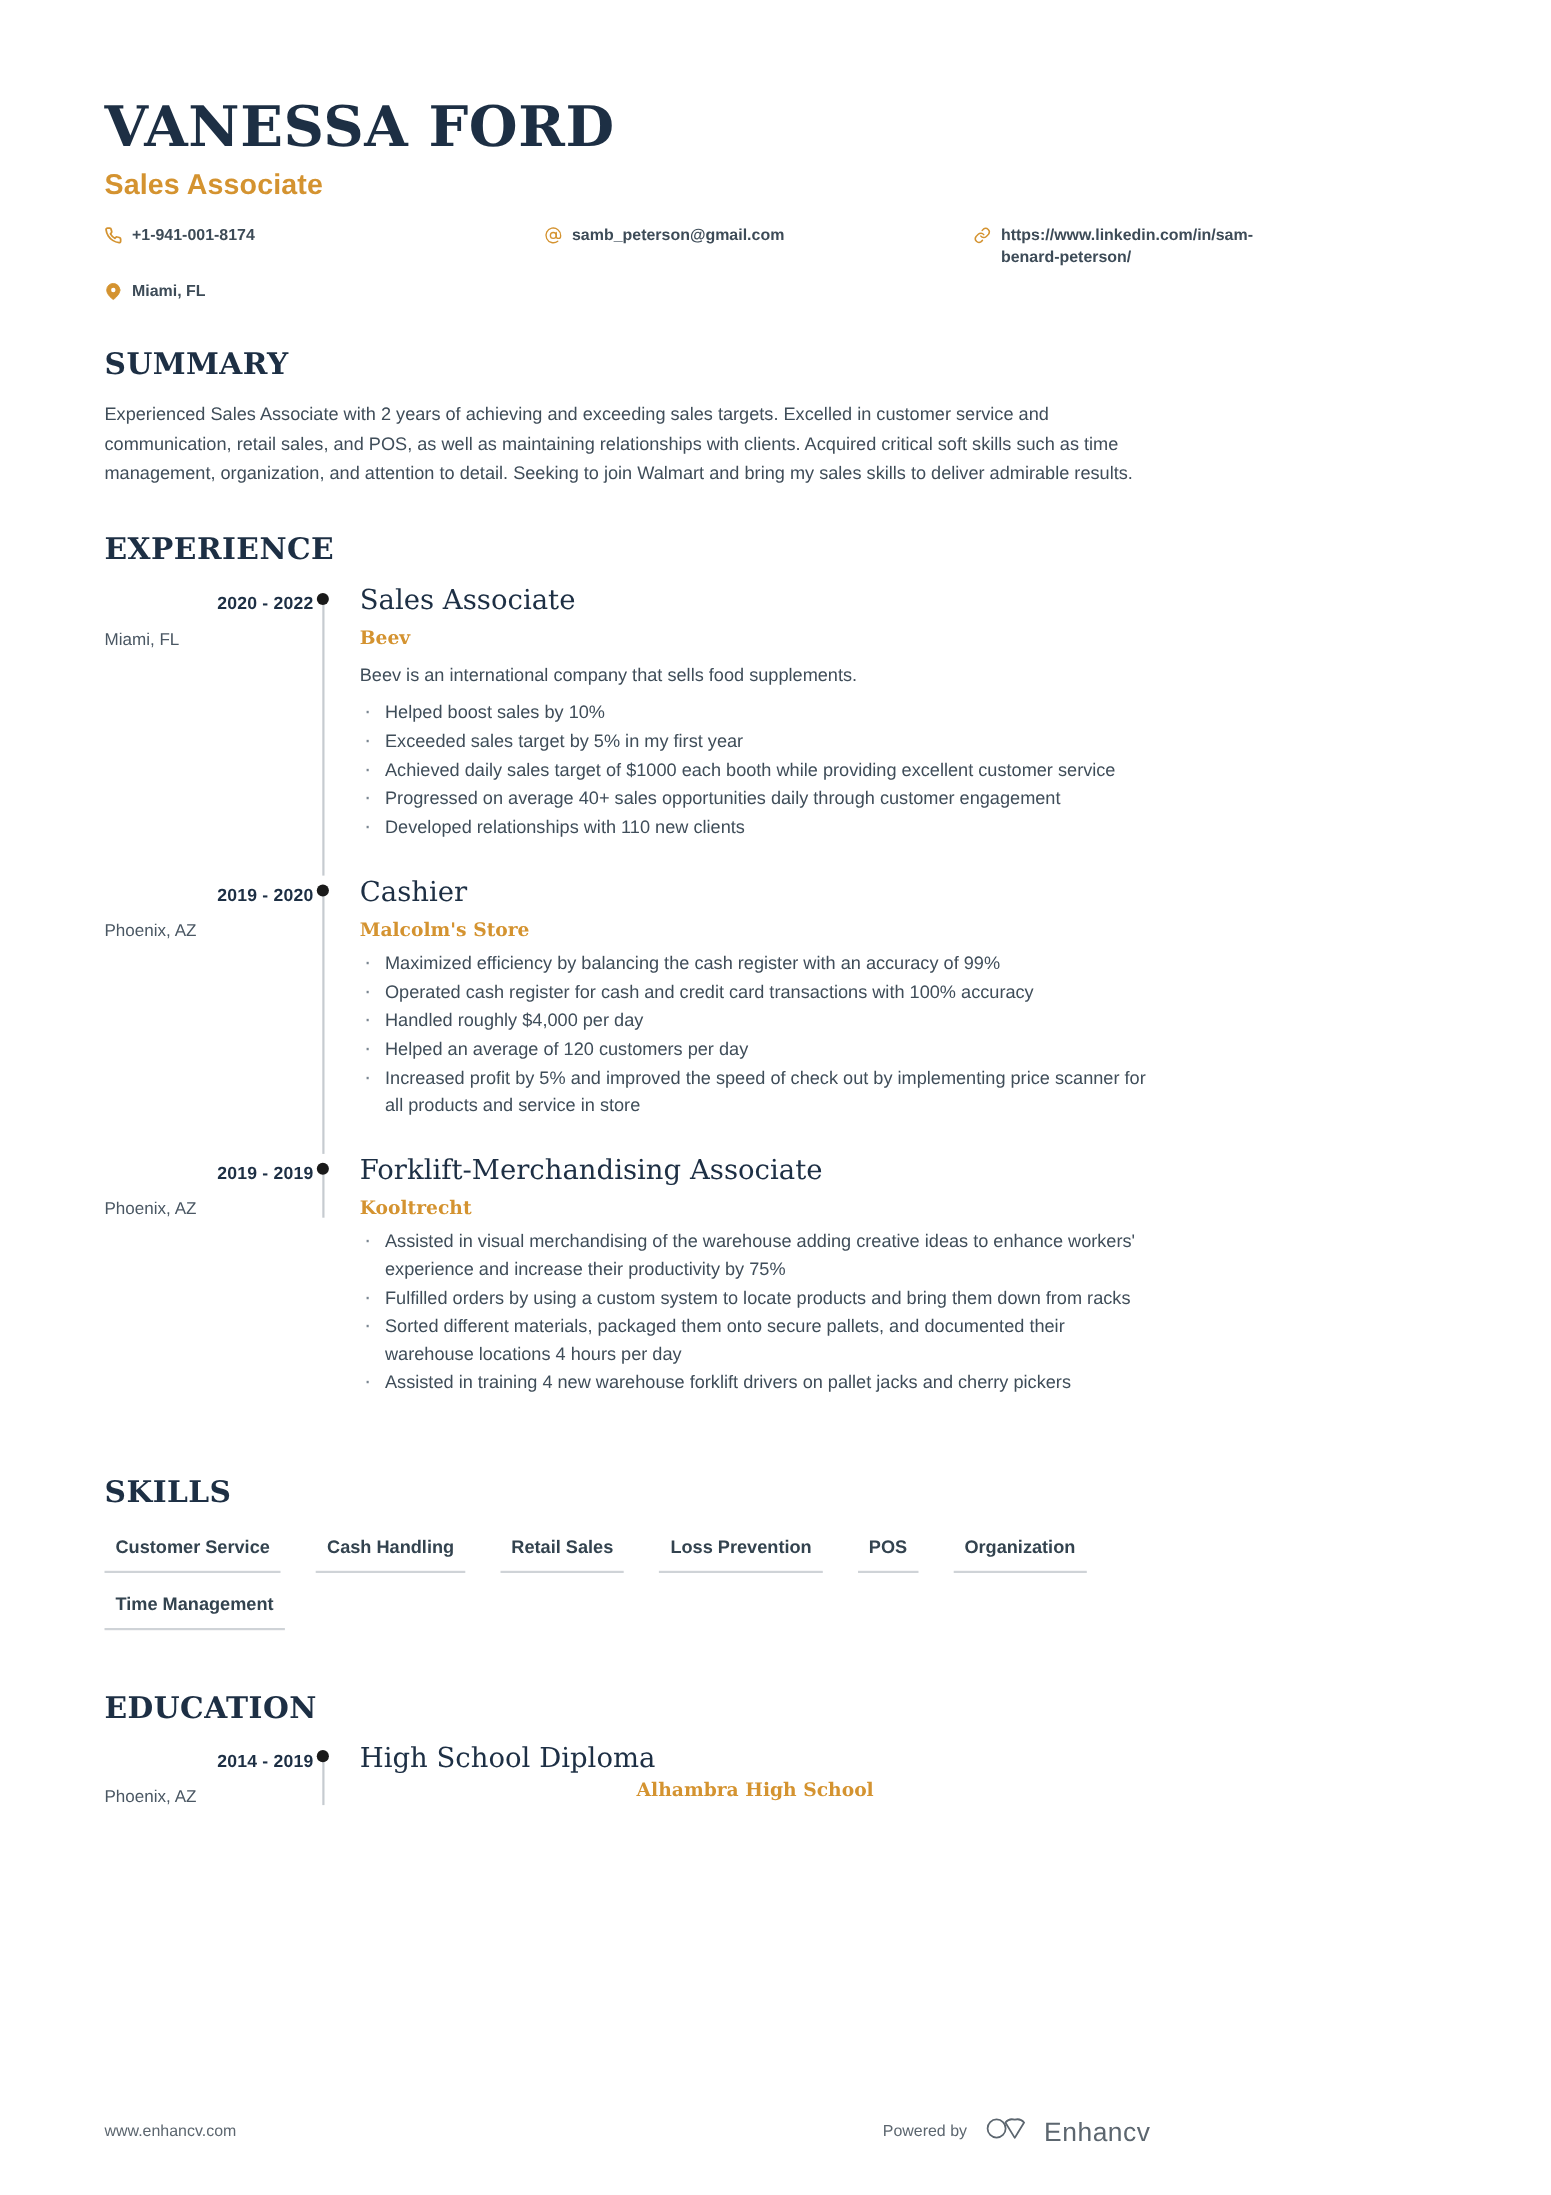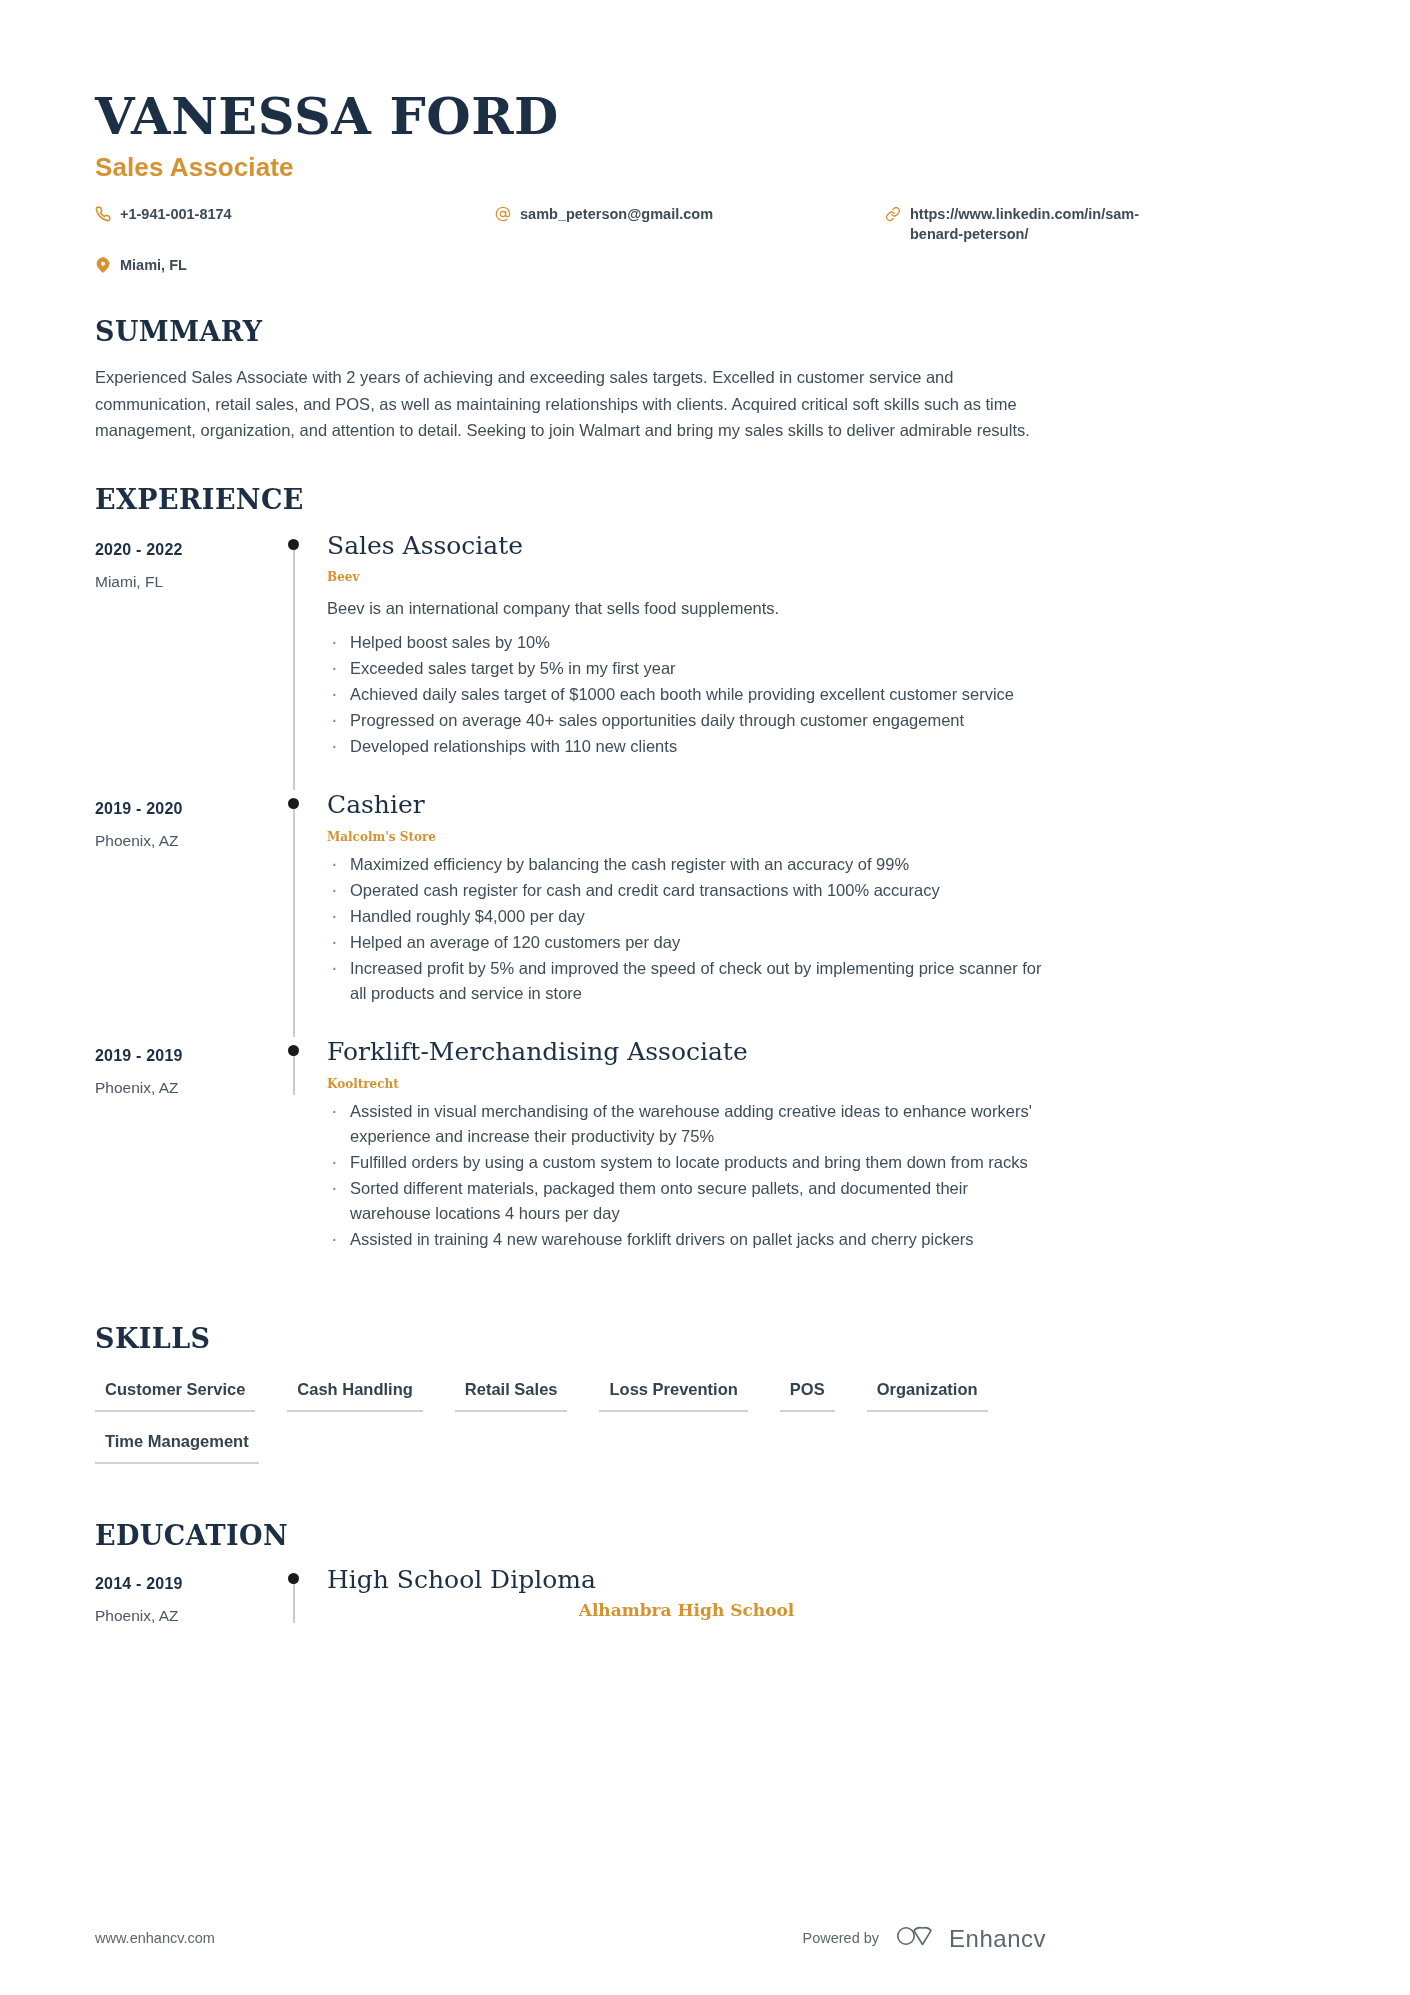--- a/index.html
+++ b/index.html
@@ -99,20 +99,21 @@
     position: relative;
   }
 
   .entry-left { padding-top: 10px; }
 
   .entry-dates {
     font-size: 16px;
     font-weight: bold;
     color: #1d2f44;
     letter-spacing: 0.2px;
+    text-align: right;
   }
 
   .entry-location {
     margin-top: 14px;
     font-size: 15.5px;
     color: #4a5763;
   }
 
   .entry-rail {
     position: relative;
@@ -147,21 +148,21 @@
     font-family: "DejaVu Serif", serif;
     font-size: 25px;
     color: #1d2f44;
     line-height: 1.22;
     font-weight: normal;
   }
 
   .entry-company {
     font-family: "DejaVu Serif", serif;
     font-weight: bold;
-    font-size: 12px;
+    font-size: 17px;
     color: #d49330;
     margin-top: 9px;
   }
 
   .entry-desc {
     font-size: 16.5px;
     color: #3f4d59;
     margin-top: 12px;
     line-height: 1.55;
   }

